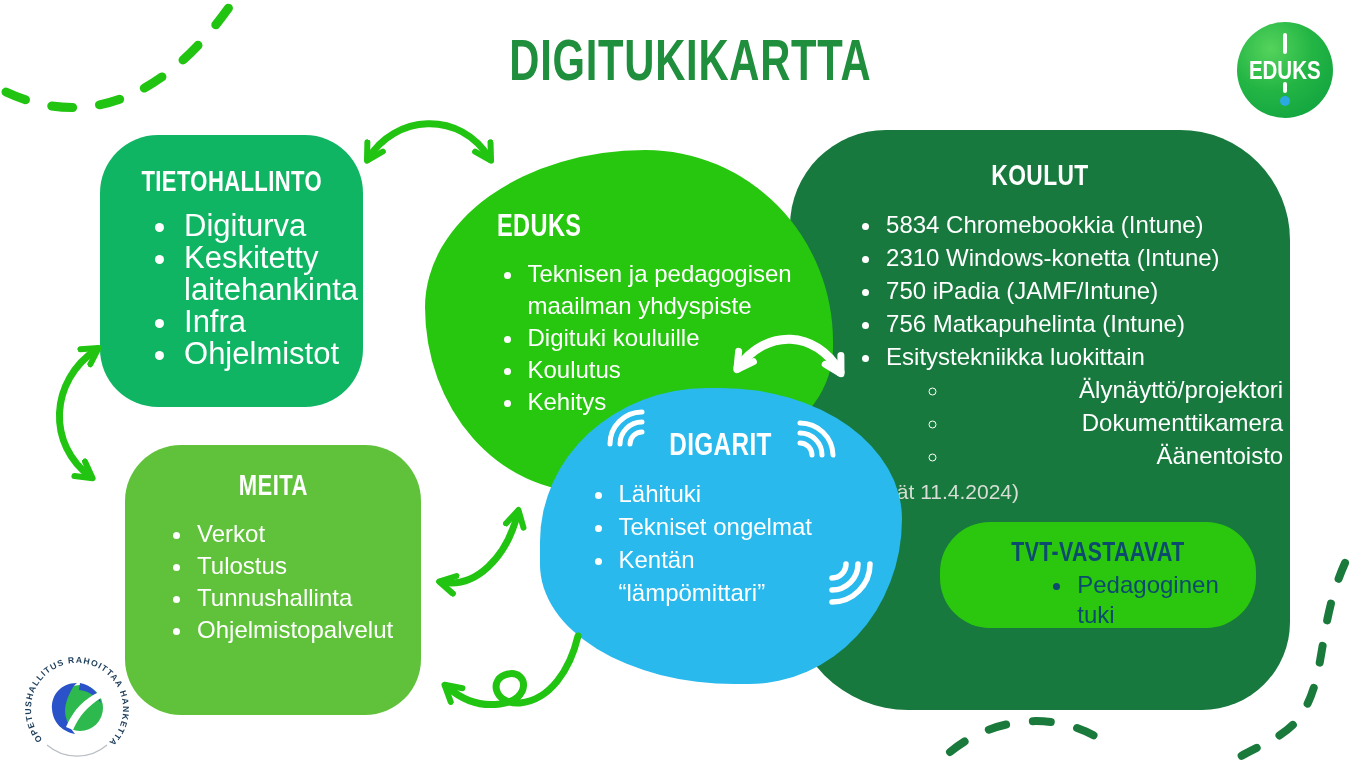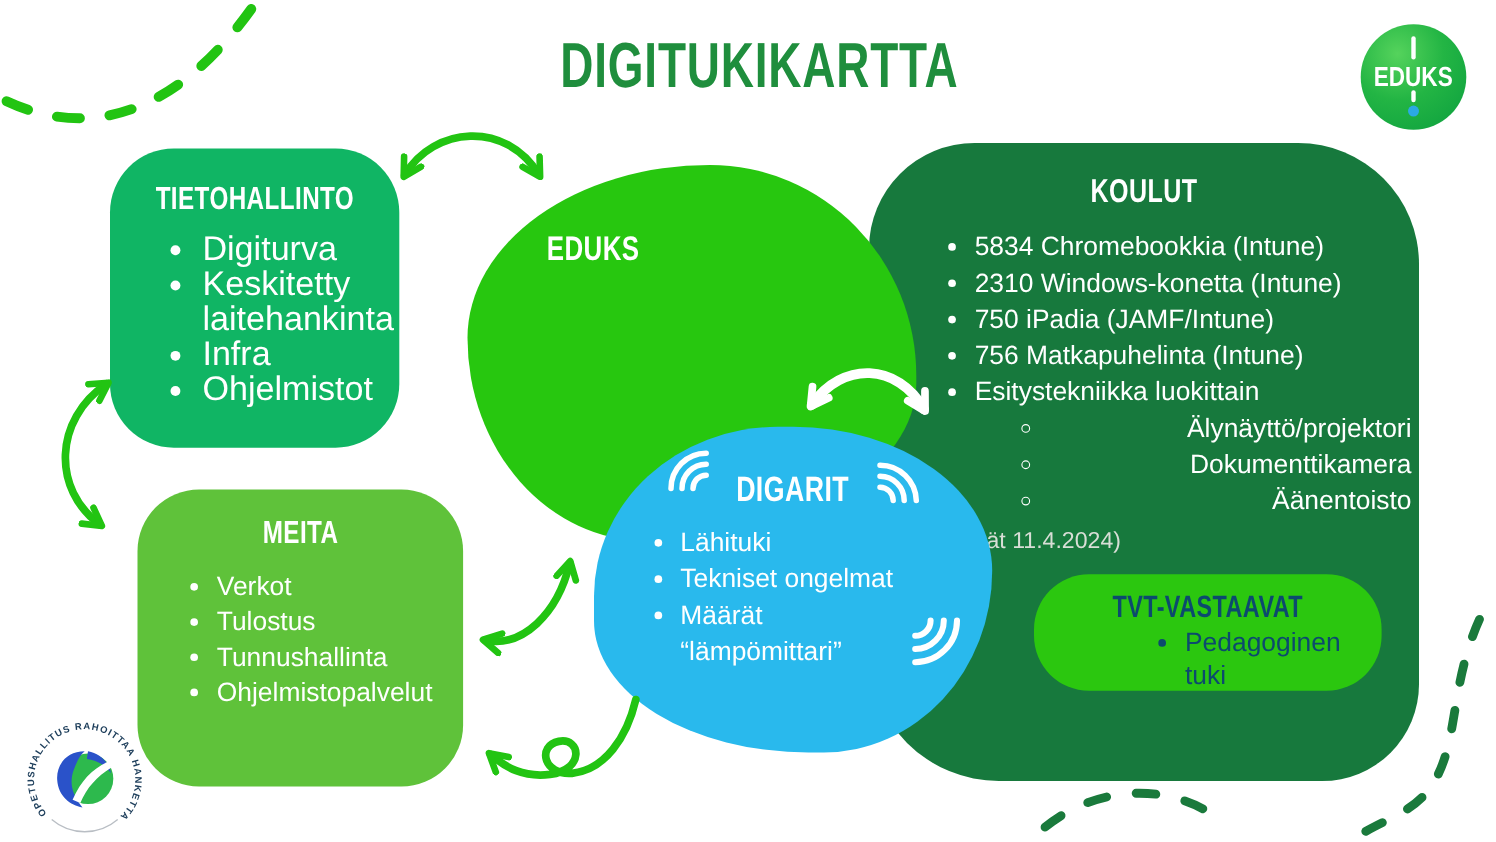--- a/index.html
+++ b/index.html
@@ -126,30 +126,36 @@
       <ul>
         <li>Pedagoginen tuki</li>
       </ul>
     </div>
   </div>
 
   <div class="blob eduks">
     <div class="blob-title">
       <span class="cond-h">EDUKS</span>
     </div>
+    <ul>
+      <li>Teknisen ja pedagogisen maailman yhdyspiste</li>
+      <li>Digituki kouluille</li>
+      <li>Koulutus</li>
+      <li>Kehitys</li>
+    </ul>
   </div>
 
   <div class="blob digarit">
     <div class="blob-title">
       <span class="cond-h">DIGARIT</span>
     </div>
     <ul>
       <li>Lähituki</li>
       <li>Tekniset ongelmat</li>
-      <li class="wrap-narrow">Määrät “lämpömittari”</li>
+      <li class="wrap-narrow">Kentän “lämpömittari”</li>
     </ul>
   </div>
 
   <div class="blob meita">
     <div class="blob-title">
       <span class="cond-h">MEITA</span>
     </div>
     <ul>
       <li>Verkot</li>
       <li>Tulostus</li>

